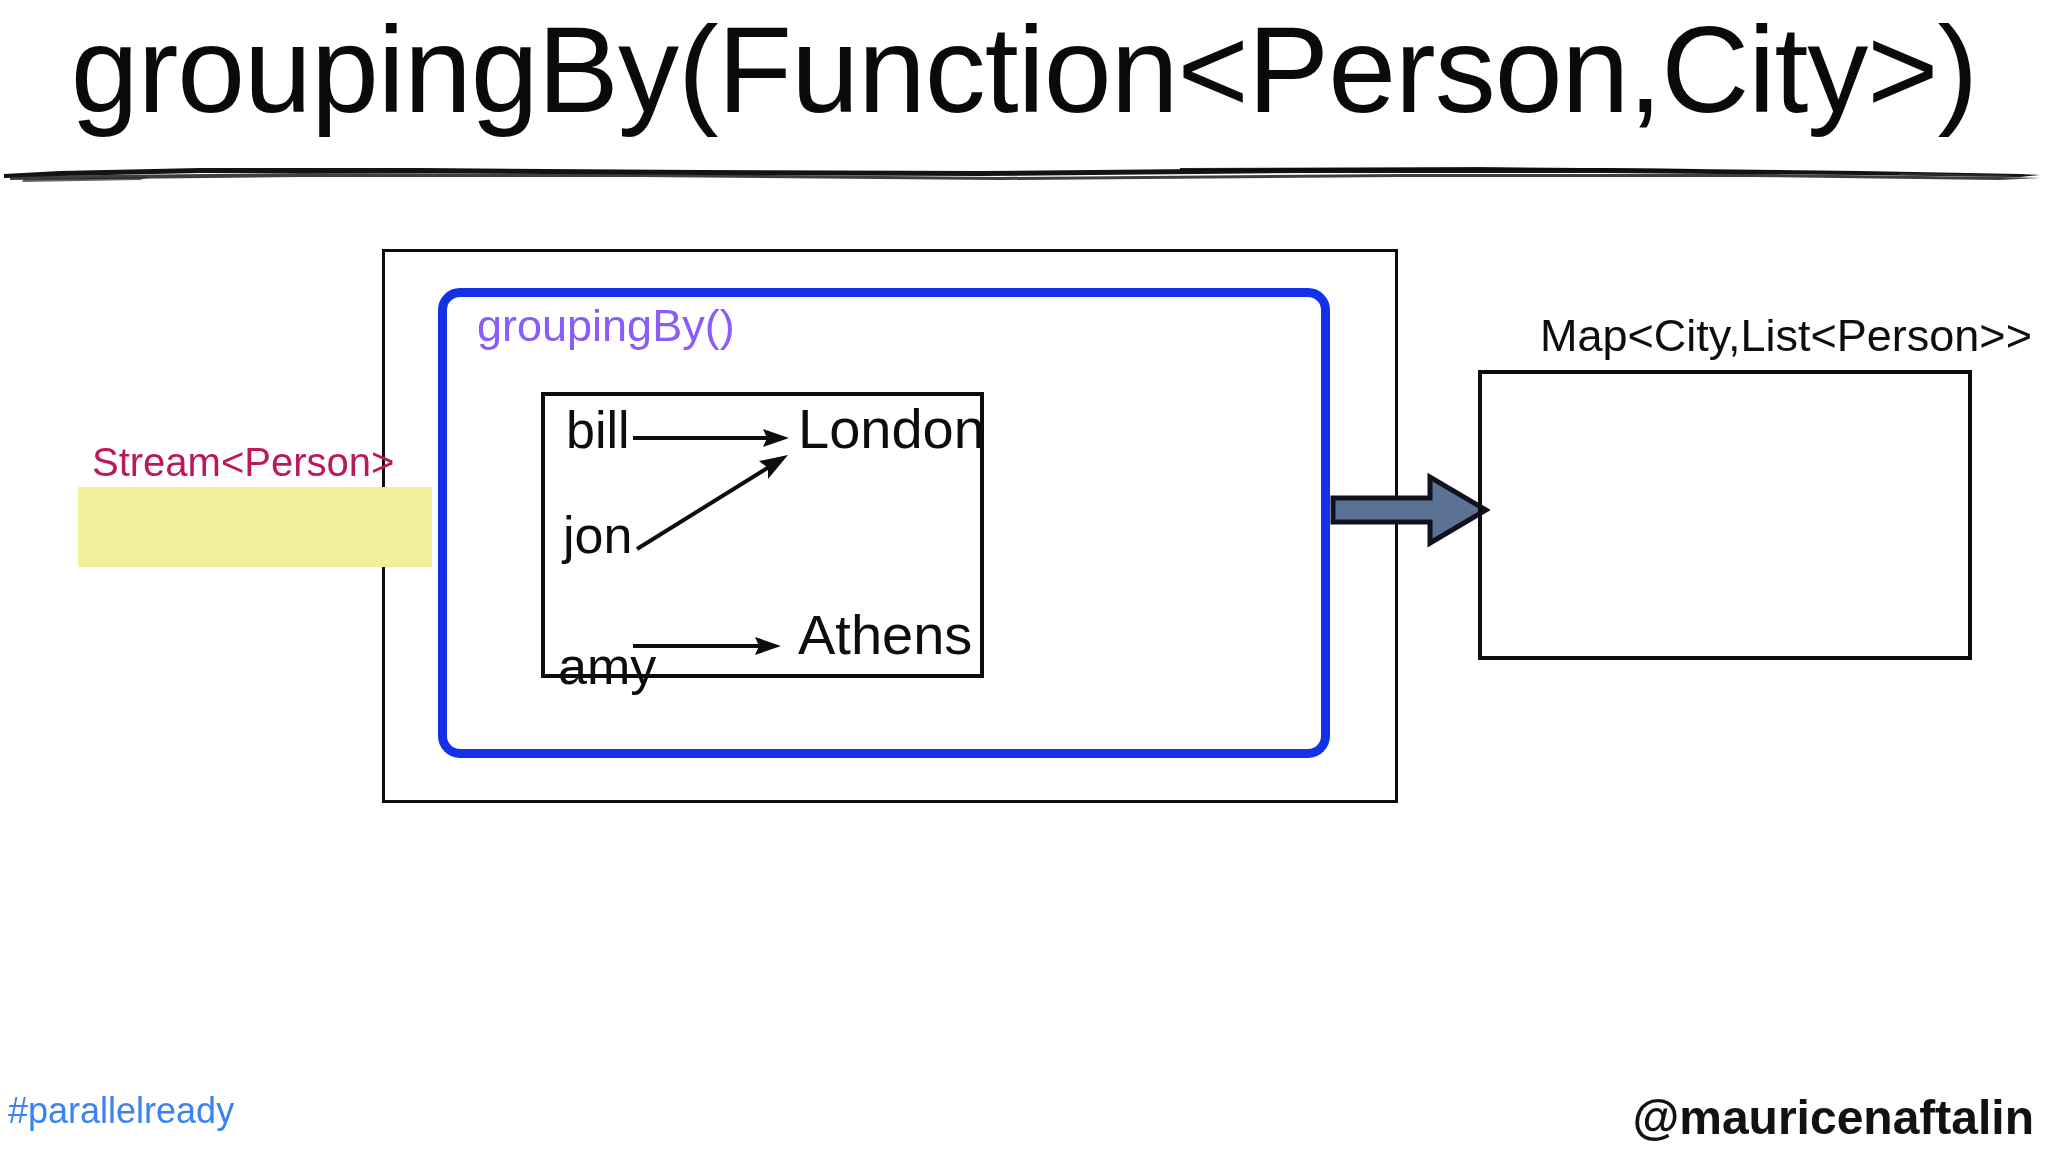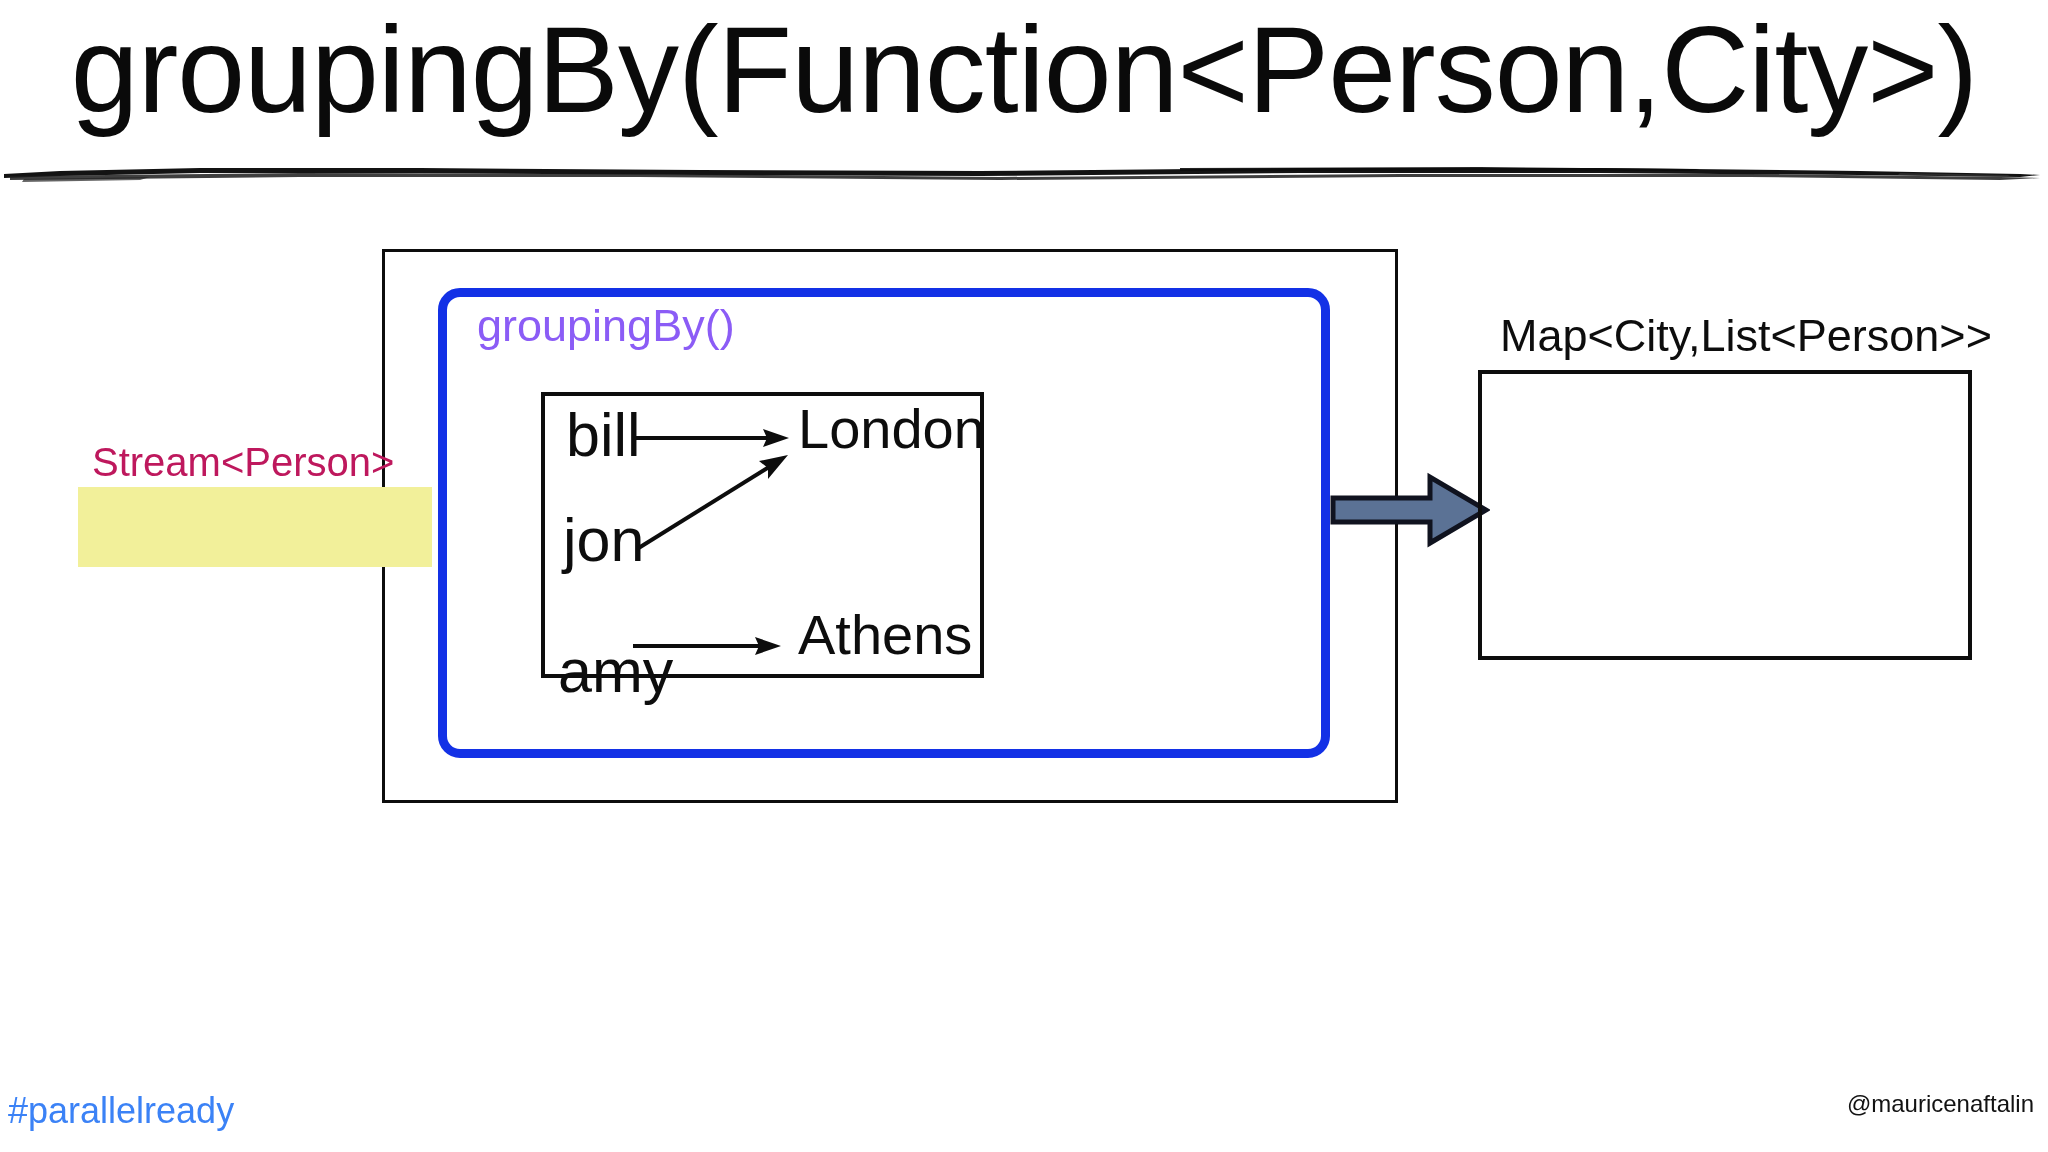--- a/index.html
+++ b/index.html
@@ -89,21 +89,21 @@
     box-sizing: border-box;
     background: transparent;
   }
   .map-name, .map-city {
     position: absolute;
     font-family: "Liberation Sans", sans-serif;
     font-weight: 400;
     color: #0d0d0d;
     white-space: nowrap;
   }
-  .map-name  { font-size: 61px; }
+  .map-name  { font-size: 52px; }
   .map-city  { font-size: 56px; }
 
   #name-bill  { left: 566px; top: 400px; }
   #name-jon   { left: 563px; top: 505px; }
   #name-amy   { left: 558px; top: 636px; }
   #city-london { left: 798px; top: 396px; }
   #city-athens { left: 798px; top: 602px; }
 
   
   #mapping-arrows {
@@ -140,21 +140,21 @@
     position: absolute;
     left: 1330px;
     top: 472px;
     width: 160px;
     height: 76px;
   }
 
   
   #map-label {
     position: absolute;
-    left: 1500px;
+    left: 1540px;
     top: 310px;
     font-family: "Liberation Sans", sans-serif;
     font-size: 45px;
     font-weight: 400;
     color: #0d0d0d;
     white-space: nowrap;
   }
   #map-box {
     position: absolute;
     left: 1478px;
@@ -175,22 +175,22 @@
     font-size: 36px;
     font-weight: 400;
     color: #3b82f6;
     white-space: nowrap;
   }
   #footer-handle {
     position: absolute;
     right: 14px;
     top: 1090px;
     font-family: "Liberation Sans", sans-serif;
-    font-size: 24px;
-    font-weight: 400;
+    font-size: 48px;
+    font-weight: 700;
     color: #121212;
     white-space: nowrap;
   }
 </style>
 </head>
 <body>
 
 <div id="slide">
 
   <div id="slide-title">groupingBy(Function&lt;Person,City&gt;)</div>

